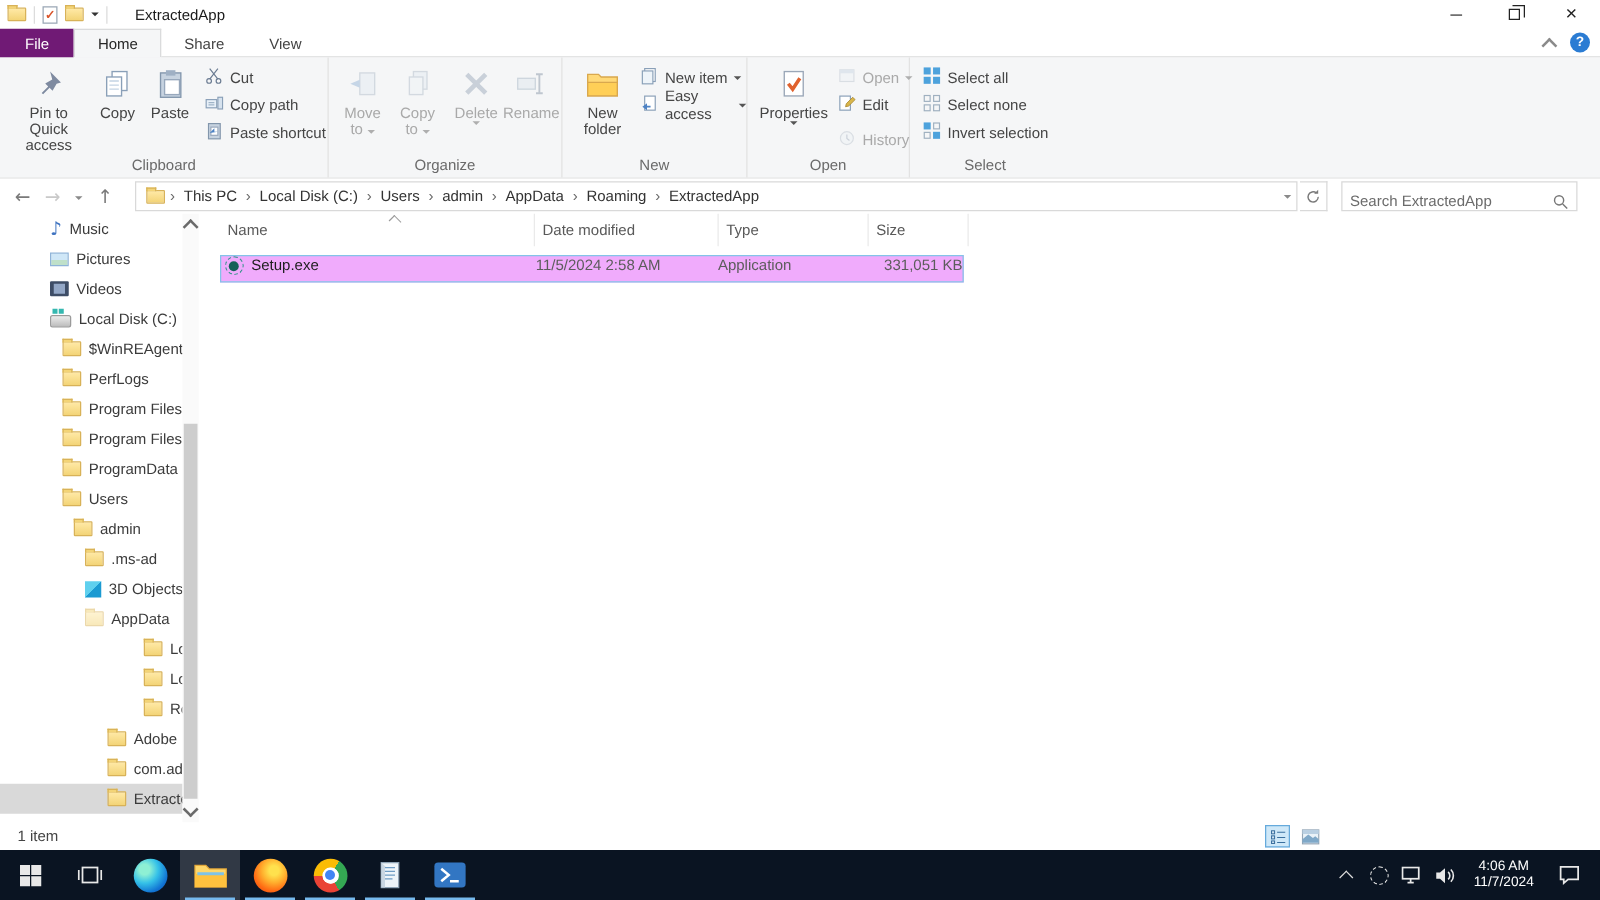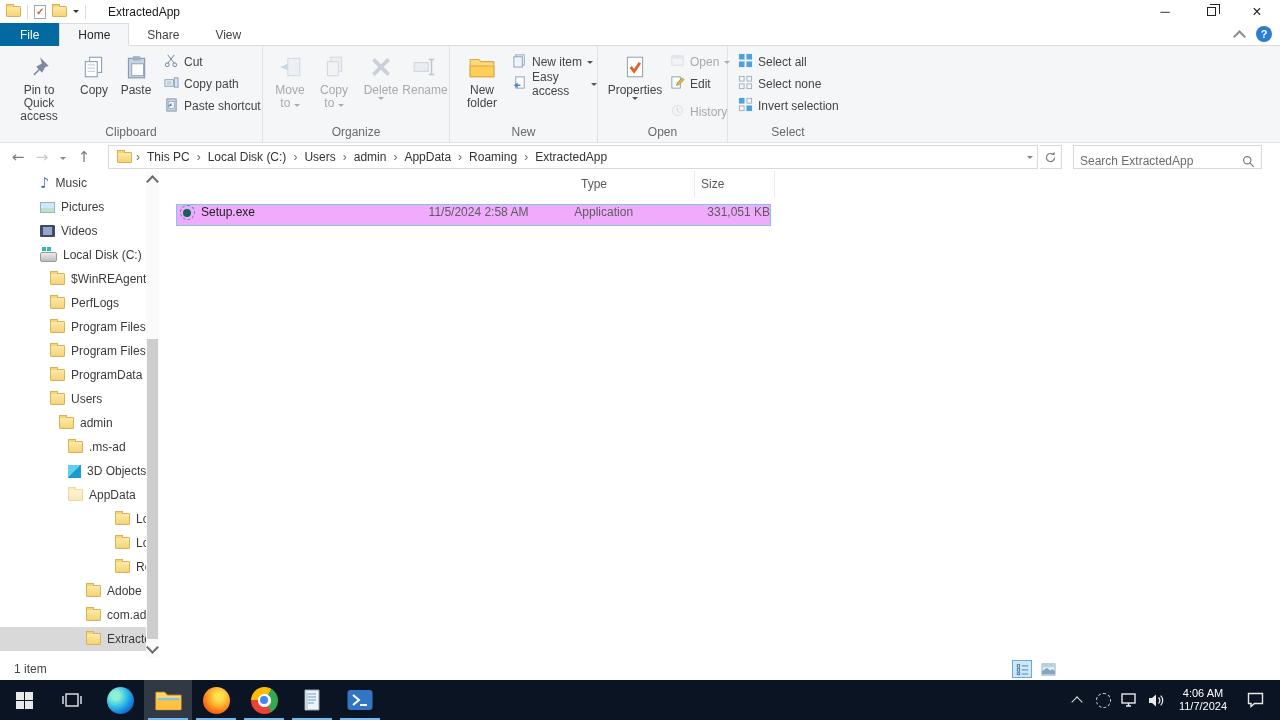--- a/index.html
+++ b/index.html
@@ -21,21 +21,21 @@
   .mini-folder::before { content:""; position:absolute; top:-3px; left:-1px; width:6px; height:2px; background:#f3d477; border:1px solid #d8b258; border-bottom:none; }
   .mini-check-doc { width:12px; height:14px; background:#fff; border:1px solid #9aa7b5; position:relative; display:inline-block; }
   .mini-check-doc::after { content:"✓"; position:absolute; left:1px; top:0px; color:#d9542b; font-size:10px; font-weight:bold; }
   .dd-caret { width:0; height:0; border-left:4px solid transparent; border-right:4px solid transparent; border-top:4px solid #555; display:inline-block; }
   .dd-caret.small { border-left-width:3px; border-right-width:3px; border-top-width:3px; }
   .dd-caret.dis { border-top-color:#aeaeae; }
 
   
   #tabstrip { position:absolute; left:0; top:23px; width:1280px; height:23px; background:#fff; border-bottom:1px solid #dadbdc; display:flex; }
   .tab { padding:0 18px; height:23px; display:flex; align-items:center; font-size:12px; color:#444; }
-  .tab-file { background:#0369a1; color:#fff; padding:0 20px; }
+  .tab-file { background:#701a75; color:#fff; padding:0 20px; }
   .tab-selected { background:#f5f6f7; border:1px solid #dadbdc; border-bottom:1px solid #f5f6f7; margin-bottom:-1px; color:#262626; }
   #ribbon-right { position:absolute; right:8px; top:26px; display:flex; align-items:center; gap:12px; }
   .collapse-chevron { width:9px; height:9px; border-left:2px solid #8a8a8a; border-top:2px solid #8a8a8a; transform:rotate(45deg); margin-top:4px; }
   .help-circle { width:16px; height:16px; border-radius:50%; background:#2b7cd3; color:#fff; font-size:11px; font-weight:bold; display:flex; align-items:center; justify-content:center; }
 
   
   #ribbon { position:absolute; left:0; top:46px; width:1280px; height:97px; background:#f5f6f7; border-bottom:1px solid #e3e3e3; }
   .rgroup { position:absolute; top:0; height:96px; border-right:1px solid #e2e2e2; }
   .rgroup-label { position:absolute; bottom:3px; left:0; right:0; text-align:center; color:#6a6a6a; font-size:12px; }
   .rbig { position:absolute; top:4px; display:flex; flex-direction:column; align-items:center; text-align:center; font-size:12px; line-height:13px; color:#454545; }
@@ -504,20 +504,27 @@
       </div>
   </div>
 
   <div id="side-scroll">
     <span class="scroll-arrow" style="top:6px; transform:rotate(45deg);"></span>
     <div id="side-thumb"></div>
     <span class="scroll-arrow" style="bottom:6px; transform:rotate(225deg);"></span>
   </div>
 
   <div id="filelist">
+    <div class="colhead" style="left:16px;width:252px">
+      <span>Name</span>
+      <span class="sort-caret"></span>
+    </div>
+    <div class="colhead" style="left:268px;width:147px">
+        <span>Date modified</span>
+      </div>
     <div class="colhead" style="left:415px;width:120px">
         <span>Type</span>
       </div>
     <div class="colhead" style="left:535px;width:80px">
         <span>Size</span>
       </div>
 
     <div class="file-row">
       <span class="setup-ring">
           <span class="setup-core"></span>

